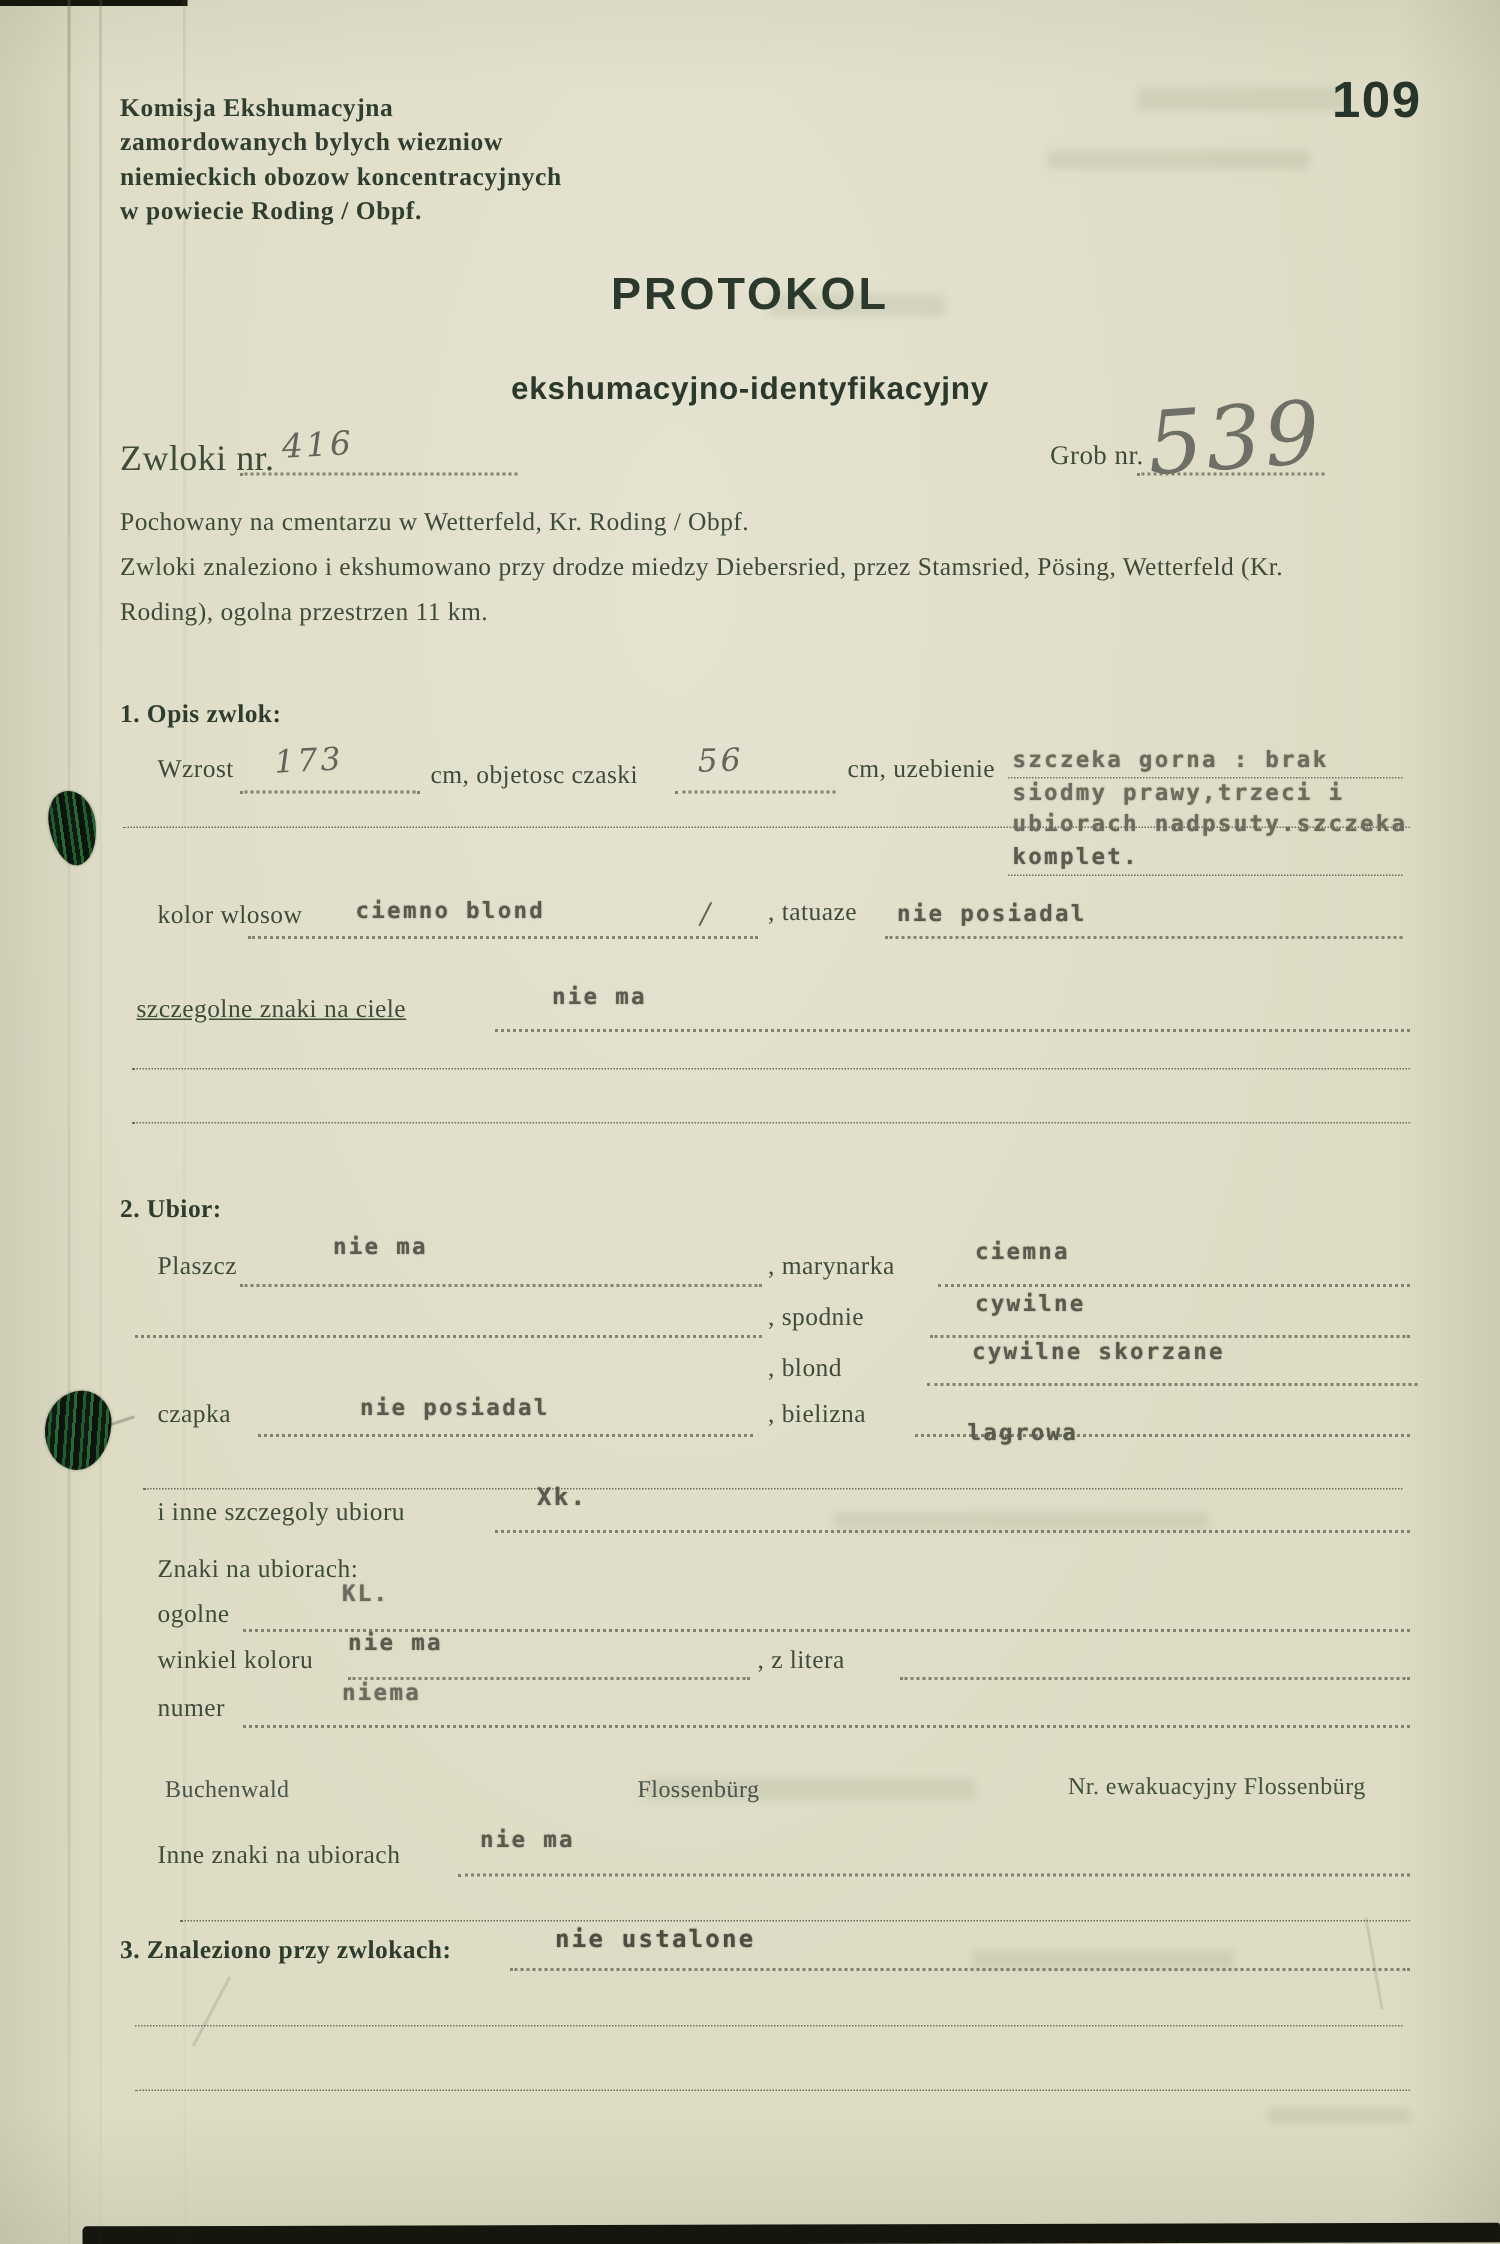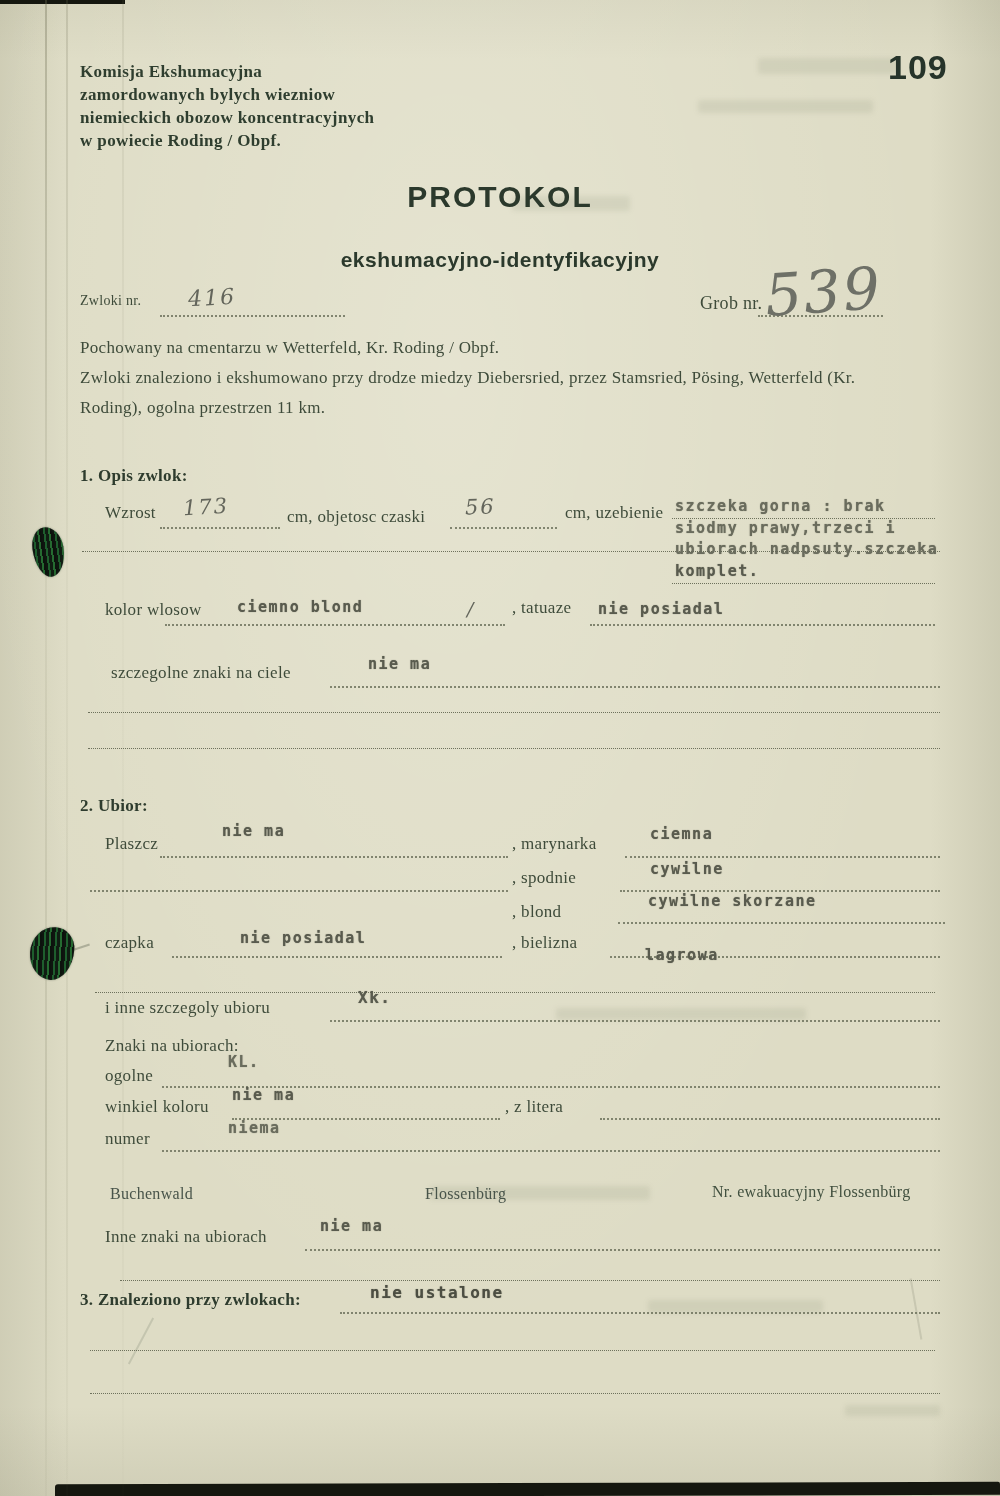--- a/index.html
+++ b/index.html
@@ -81,21 +81,21 @@
   <div class="abs hdr" style="left:80px;top:60px;">
     <div>Komisja Ekshumacyjna</div>
     <div>zamordowanych bylych wiezniow</div>
     <div>niemieckich obozow koncentracyjnych</div>
     <div>w powiecie Roding / Obpf.</div>
   </div>
 
   <div class="abs title" style="top:180px;font-size:30px;letter-spacing:2px;">PROTOKOL</div>
   <div class="abs title" style="top:224px;font-size:21px;letter-spacing:0.5px;margin-top:24px;">ekshumacyjno-identyfikacyjny</div>
 
-  <div class="abs lbl" style="left:80px;top:293px;font-size:14px;">Zwloki nr.</div>
+  <div class="abs lbl" style="left:80px;top:293px;font-size:24px;">Zwloki nr.</div>
   <div class="abs dotted" style="left:160px;top:315px;width:185px;"></div>
   <div class="abs pencil" style="left:188px;top:285px;font-size:22px;transform:rotate(-3deg);">416</div>
 
   <div class="abs lbl" style="left:700px;top:293px;font-size:18px;">Grob nr.</div>
   <div class="abs dotted" style="left:758px;top:315px;width:125px;"></div>
   <div class="abs script" style="left:765px;top:258px;">539</div>
 
   <div class="abs lbl" style="left:80px;top:338px;">Pochowany na cmentarzu w Wetterfeld, Kr. Roding / Obpf.</div>
   <div class="abs lbl" style="left:80px;top:368px;">Zwloki znaleziono i ekshumowano przy drodze miedzy Diebersried, przez Stamsried, Pösing, Wetterfeld (Kr.</div>
   <div class="abs lbl" style="left:80px;top:398px;">Roding), ogolna przestrzen 11 km.</div>
@@ -119,21 +119,21 @@
   <div class="abs dotted fine" style="left:672px;top:583px;width:263px;"></div>
 
   <div class="abs lbl" style="left:105px;top:600px;">kolor wlosow</div>
   <div class="abs dotted" style="left:165px;top:624px;width:340px;"></div>
   <div class="abs typed" style="left:237px;top:598px;">ciemno blond</div>
   <div class="abs pencil" style="left:467px;top:598px;font-size:19px;">/</div>
   <div class="abs lbl" style="left:512px;top:598px;">, tatuaze</div>
   <div class="abs dotted" style="left:590px;top:624px;width:345px;"></div>
   <div class="abs typed" style="left:598px;top:600px;">nie posiadal</div>
 
-  <div class="abs lbl" style="left:111px;top:663px;">szczegolne znaki na ciele</div>
+  <div class="abs lbl" style="left:91px;top:663px;text-decoration:underline;">szczegolne znaki na ciele</div>
   <div class="abs dotted" style="left:330px;top:686px;width:610px;"></div>
   <div class="abs typed" style="left:368px;top:655px;">nie ma</div>
 
   <div class="abs dotted fine" style="left:88px;top:712px;width:852px;"></div>
   <div class="abs dotted fine" style="left:88px;top:748px;width:852px;"></div>
 
   <div class="abs lbl bold" style="left:80px;top:796px;">2. Ubior:</div>
 
   <div class="abs lbl" style="left:105px;top:834px;">Plaszcz</div>
   <div class="abs dotted" style="left:160px;top:856px;width:348px;"></div>

